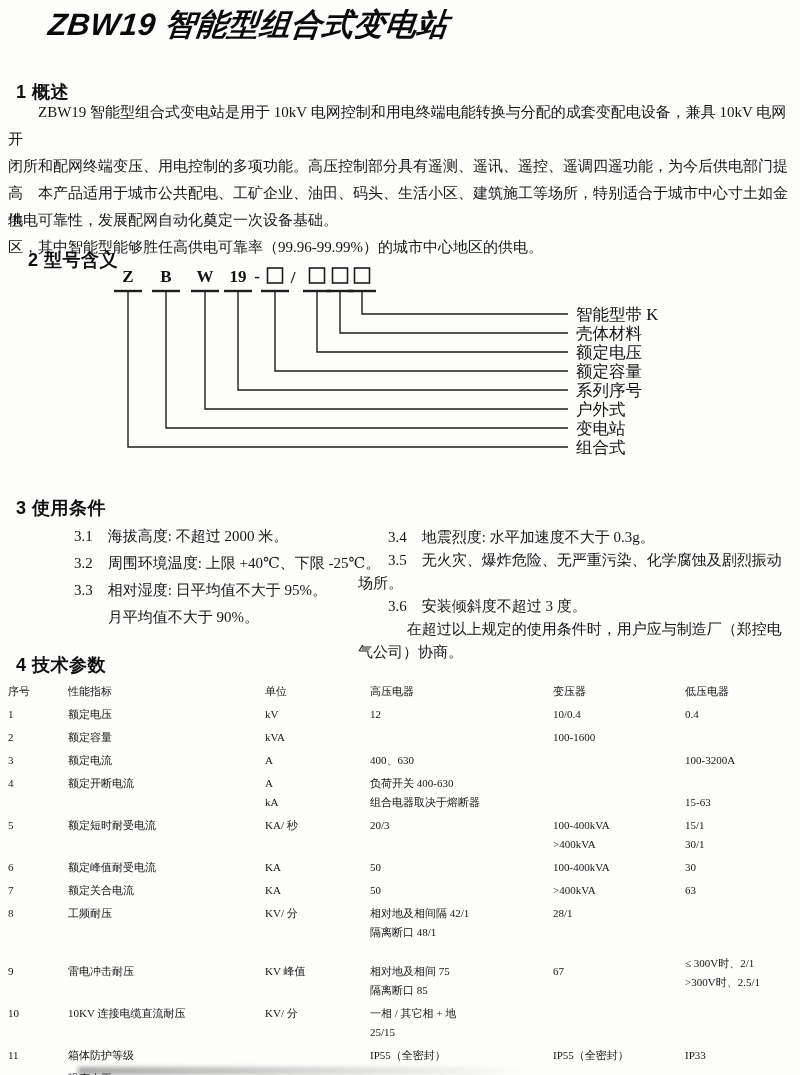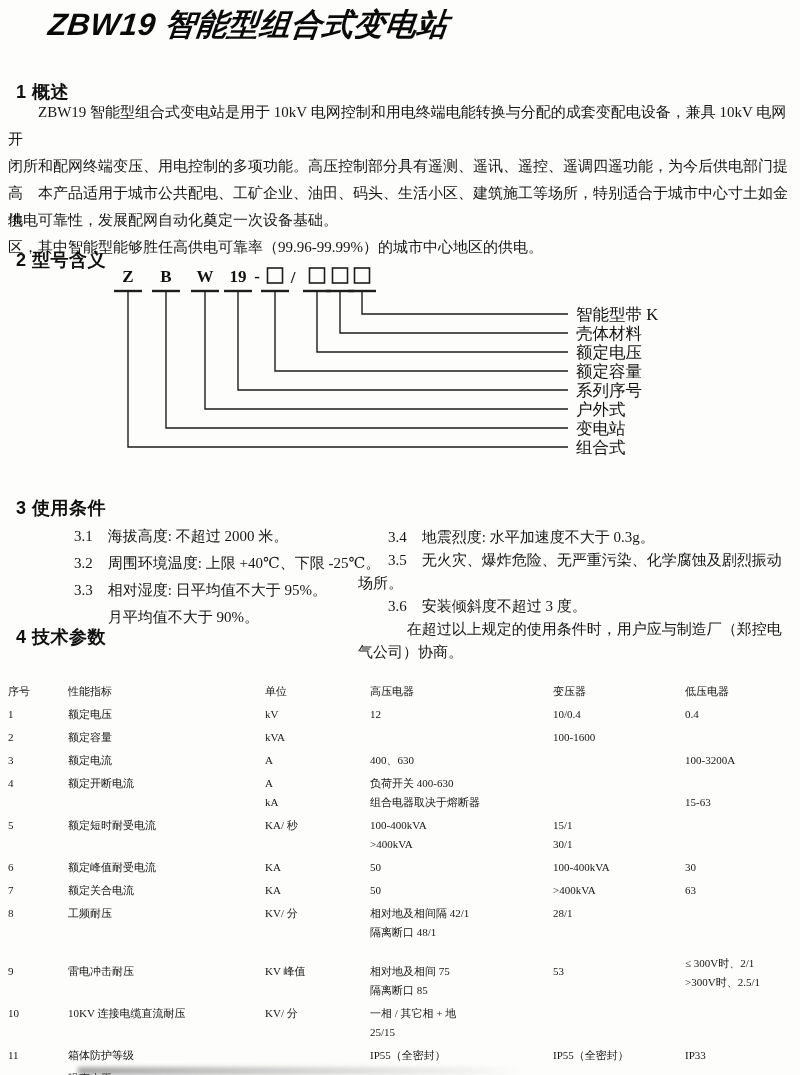--- a/index.html
+++ b/index.html
@@ -14,23 +14,23 @@
     font-size:31px; font-weight:bold; font-style:italic;
     transform:skewX(-6deg); transform-origin:left bottom;
     letter-spacing:.5px; color:#0a0a0a;
   }
   .sec-h {
     position:absolute; margin:8px;
     font-family:"Liberation Sans","DejaVu Sans",sans-serif;
     font-size:18px; font-weight:bold; color:#101010; letter-spacing:.5px;
   }
   #h-overview { top:72px;  left:8px; }
-  #h-model    { top:240px; left:8px; }
+  #h-model    { top:240px; left:20px; }
   #h-cond     { top:488px; left:8px; }
-  #h-spec     { top:617px; left:8px; }
+  #h-spec     { top:645px; left:8px; }
 
   .body-text {
     position:absolute; left:8px; width:788px; margin:0;
     font-size:15px; line-height:27px; text-indent:2em;
     white-space:pre-line;
   }
   #p1 { top:99px; }
   #p2 { top:180px; }
 
   .diagram { position:absolute; top:262px; left:105px; }
@@ -174,20 +174,21 @@
 组合电器取决于熔断器</div>
       <div class="t-cell"></div>
       <div class="t-cell">
 15-63</div>
     </div>
 
     <div class="t-row">
       <div class="t-cell">5</div>
       <div class="t-cell">额定短时耐受电流</div>
       <div class="t-cell">KA/ 秒</div>
+      <div class="t-cell">20/3</div>
       <div class="t-cell">100-400kVA
 &gt;400kVA</div>
       <div class="t-cell">15/1
 30/1</div>
     </div>
 
     <div class="t-row">
       <div class="t-cell">6</div>
       <div class="t-cell">额定峰值耐受电流</div>
       <div class="t-cell">KA</div>
@@ -215,21 +216,21 @@
       <div class="t-cell drop">≤ 300V时、2/1
 &gt;300V时、2.5/1</div>
     </div>
 
     <div class="t-row">
       <div class="t-cell">9</div>
       <div class="t-cell">雷电冲击耐压</div>
       <div class="t-cell">KV 峰值</div>
       <div class="t-cell">相对地及相间 75
 隔离断口 85</div>
-      <div class="t-cell">53</div>
+      <div class="t-cell">67</div>
       <div class="t-cell"></div>
     </div>
 
     <div class="t-row">
       <div class="t-cell">10</div>
       <div class="t-cell">10KV 连接电缆直流耐压</div>
       <div class="t-cell">KV/ 分</div>
       <div class="t-cell">一相 / 其它相 + 地
 25/15</div>
       <div class="t-cell"></div>

